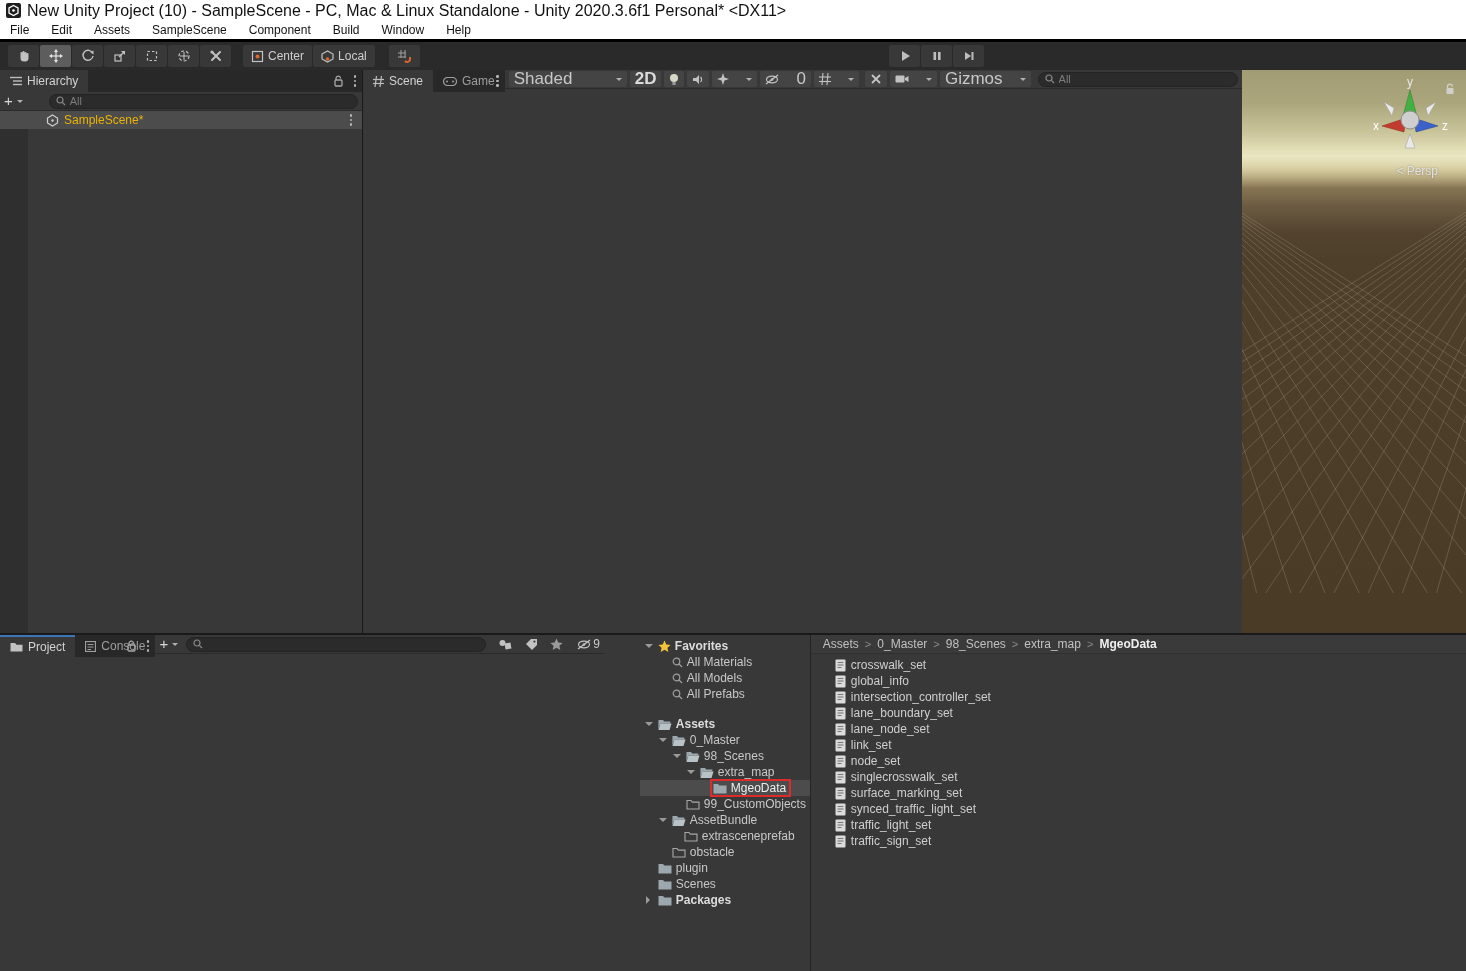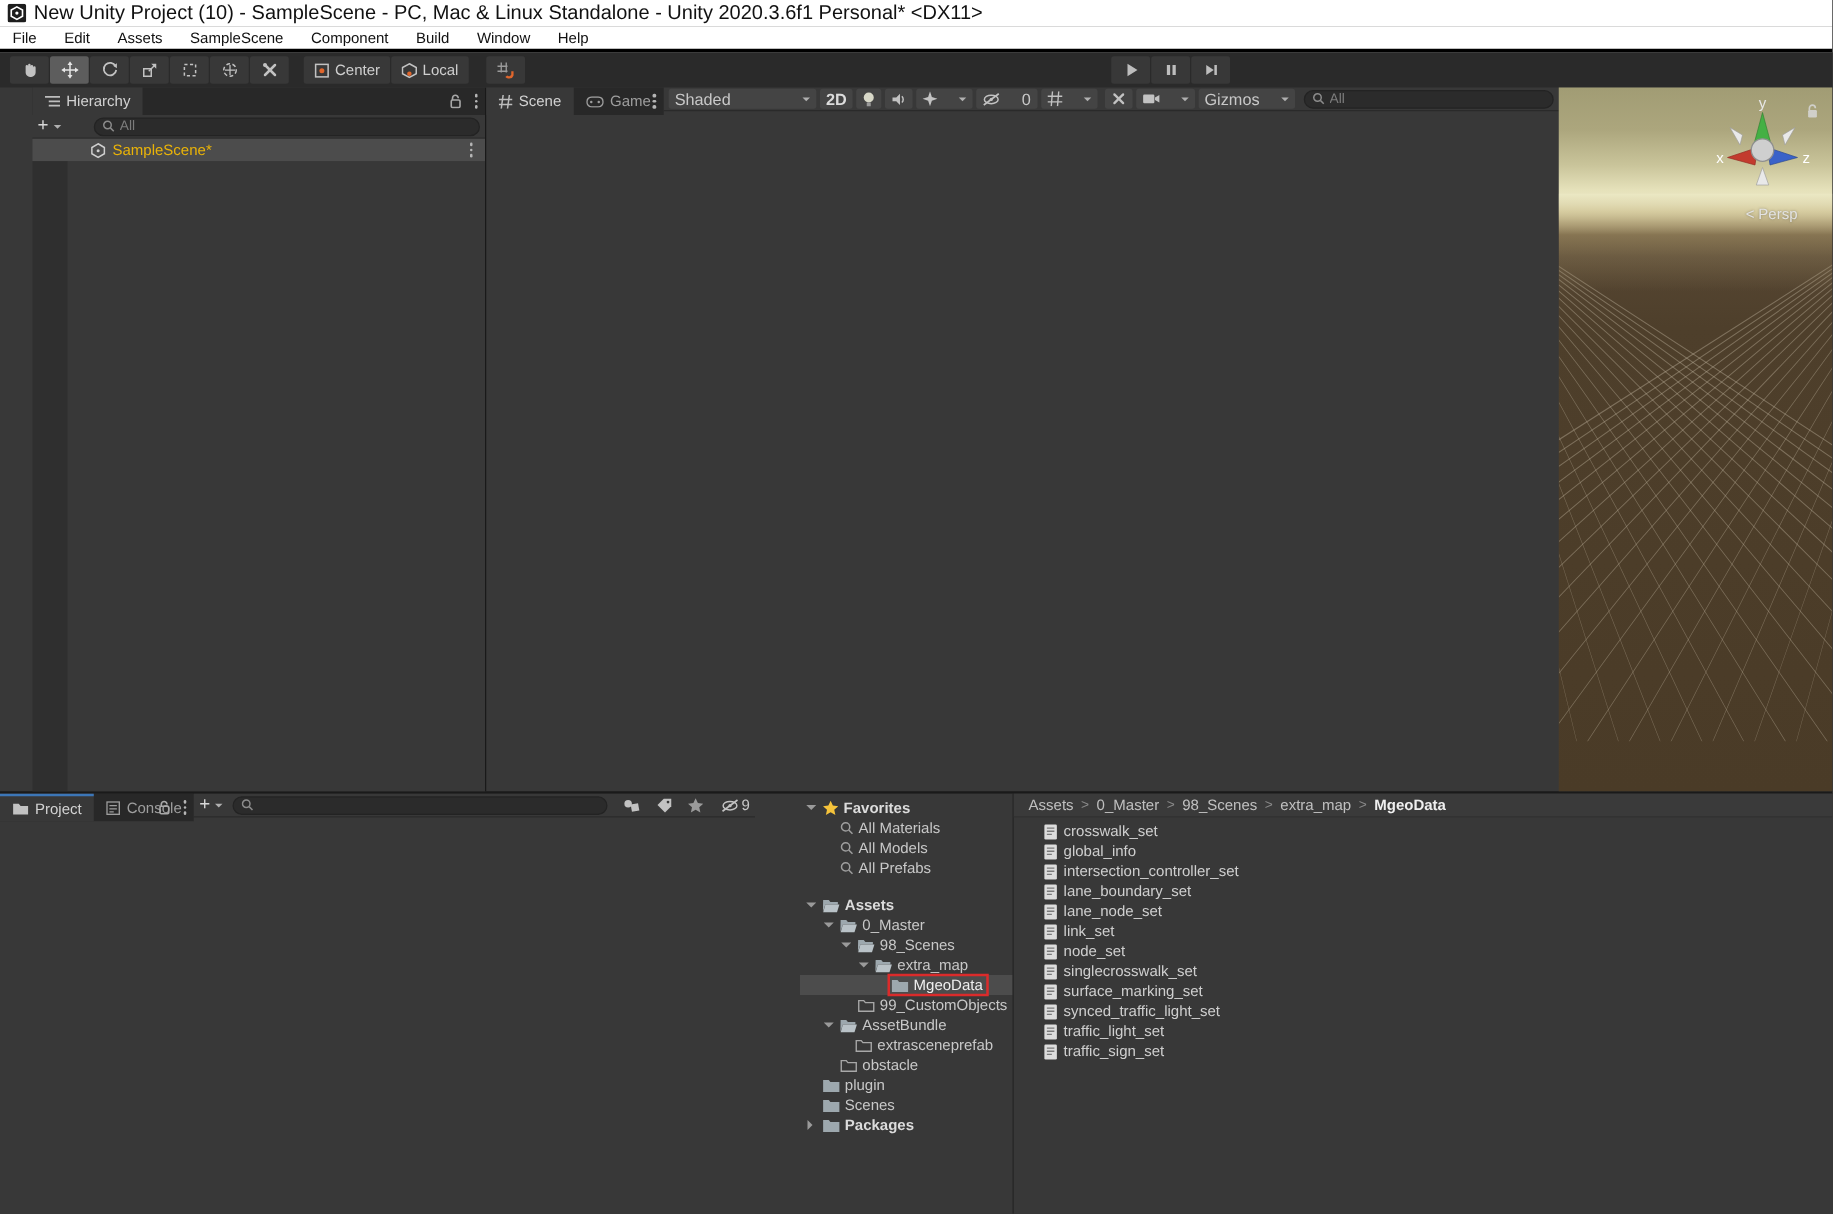--- a/index.html
+++ b/index.html
@@ -31,30 +31,30 @@
   .tab-right { position:absolute; right:4px; top:0; height:22px; display:flex; align-items:center; gap:8px; }
   .kebab { display:flex; flex-direction:column; gap:2px; padding:2px; }
   .kebab i { width:2.5px; height:2.5px; border-radius:50%; background:#b5b5b5; }
   .prow { height:19px; background:#383838; border-bottom:1px solid #2a2a2a; display:flex; align-items:center; padding:0 4px; gap:4px; flex:none; }
   .searchfield { display:flex; align-items:center; gap:4px; background:#2b2b2b; border:1px solid #232323; border-radius:8px; height:15px; padding:0 6px; }
   .searchfield input { background:transparent; border:none; outline:none; color:#bdbdbd; font-size:11px; font-family:"Liberation Sans",sans-serif; width:100%; }
   .searchfield input::placeholder { color:#7c7c7c; }
   .tri { width:0; height:0; border:3.5px solid transparent; border-top-color:#b0b0b0; margin-top:4px; }
 
   
-  .hierarchy { width:363px; flex:none; display:flex; flex-direction:column; border-right:1px solid #191919;margin-left:26px; }
+  .hierarchy { width:363px; flex:none; display:flex; flex-direction:column; border-right:1px solid #191919; }
   .scene-row { height:18px; background:#4c4c4c; color:#eab308; display:flex; align-items:center; gap:5px; padding-left:46px; position:relative; flex:none; }
   .scene-row .kebab { position:absolute; right:8px; }
   .hier-body { flex:1; background:#383838; position:relative; }
   .hier-body::before { content:""; position:absolute; left:0; top:0; bottom:0; width:28px; background:#2f2f2f; }
 
   
   .scenepanel { flex:1; display:flex; flex-direction:row; min-width:0; }
   .scene-toolbar { height:19px; background:#383838; border-bottom:1px solid #2a2a2a; display:flex; align-items:center; padding:0 4px; gap:3px; flex:none; }
-  .sbtn { height:16px; background:#444; border-radius:2px; display:flex; align-items:center; gap:17px; padding:0 5px; color:#c8c8c8; font-size:13px; }
+  .sbtn { height:16px; background:#444; border-radius:2px; display:flex; align-items:center; gap:17px; padding:0 5px; color:#c8c8c8; font-size:17px; }
   .spacer { flex:1; }
   .scene-canvas { flex:1; position:relative; overflow:hidden;
     background:linear-gradient(180deg,#A19C74 0%,#ACA67D 6%,#C9C49A 11%,#E5E1BA 14.5%,#EBE8C4 16.3%,#D6CCA0 17.6%,#9F8D66 19.2%,#6E5B3E 21%,#564632 24%,#4E3F2B 34%,#4A3B27 100%); }
   #scene-grid { position:absolute; left:0; top:85px; width:100%; height:438px; }
   #scene-grid line { stroke:rgba(192,182,160,0.42); stroke-width:1; }
   .fog { position:absolute; left:0; top:85px; width:100%; height:78px;
     background:linear-gradient(180deg, rgba(235,232,196,1) 0%, rgba(214,204,160,0.8) 18%, rgba(158,141,102,0.5) 42%, rgba(86,70,50,0) 100%); }
   .axis-gizmo { position:absolute; right:14px; top:6px; width:84px; height:84px; }
   .persp { position:absolute; right:28px; top:94px; color:#e3e3e3; font-size:12px; text-shadow:0 0 2px rgba(0,0,0,.35); display:flex; gap:3px; align-items:center;}
   .scene-lock { position:absolute; right:10px; top:13px; opacity:.85; }

